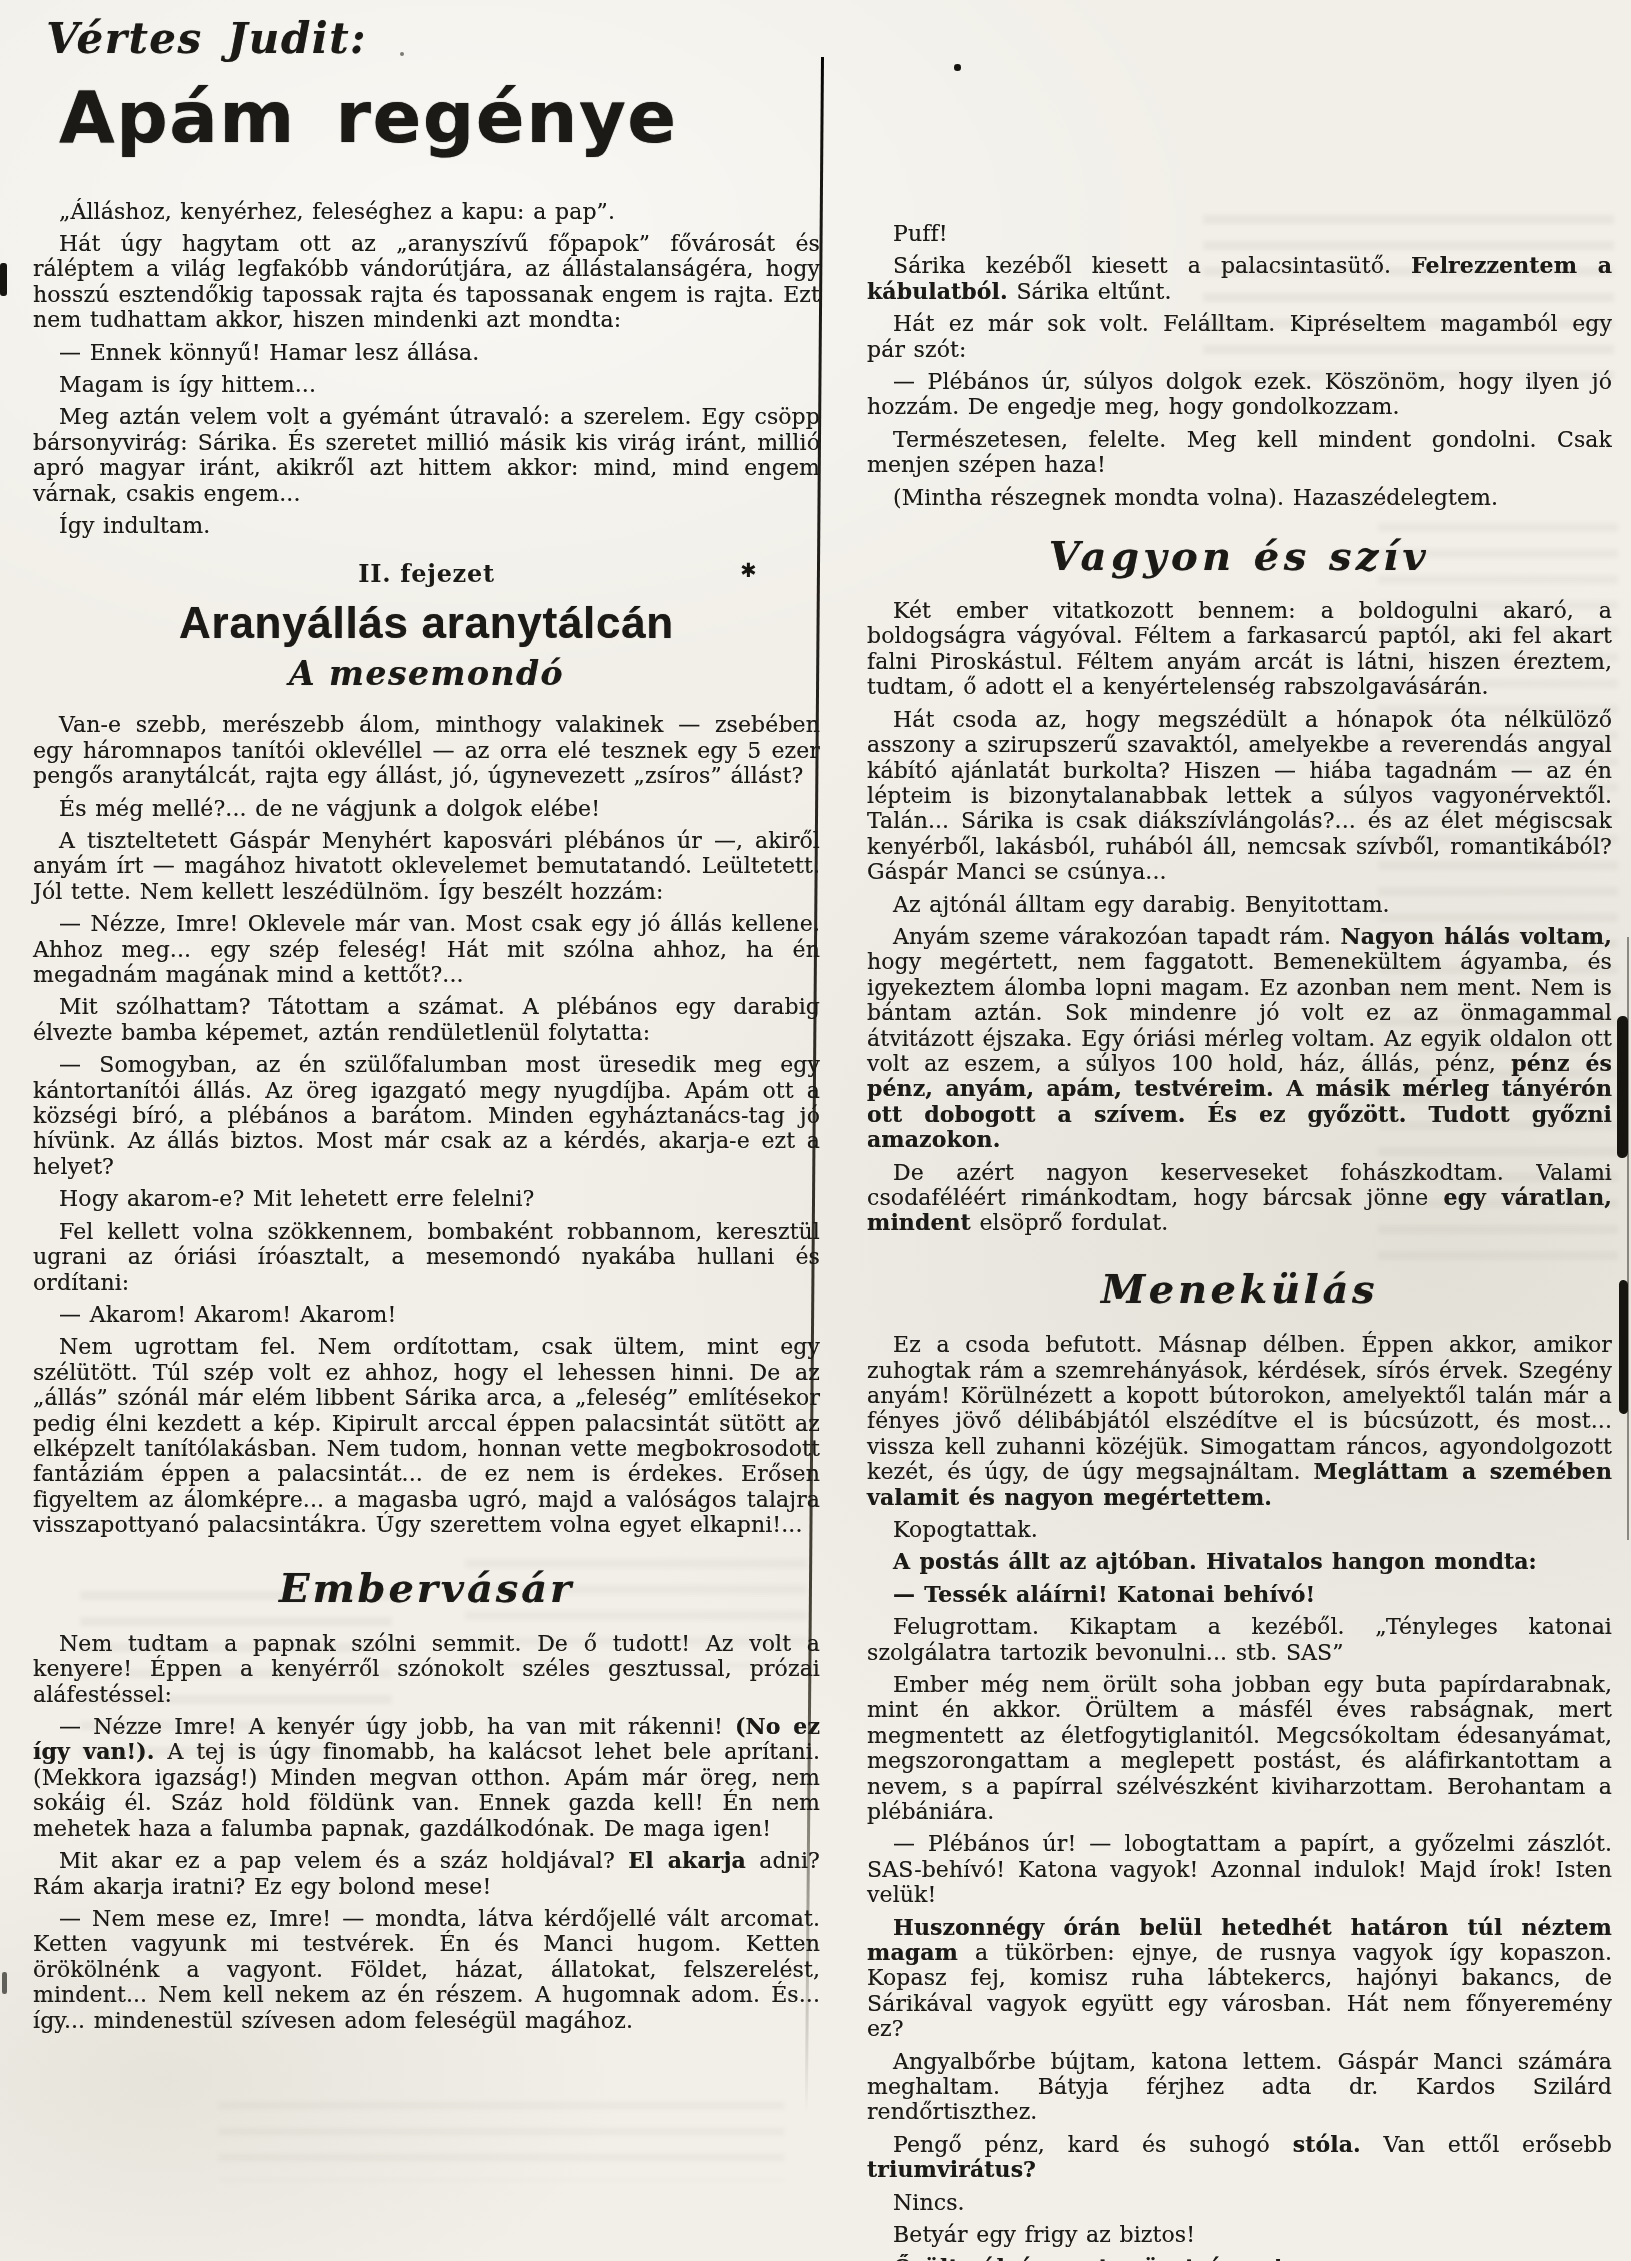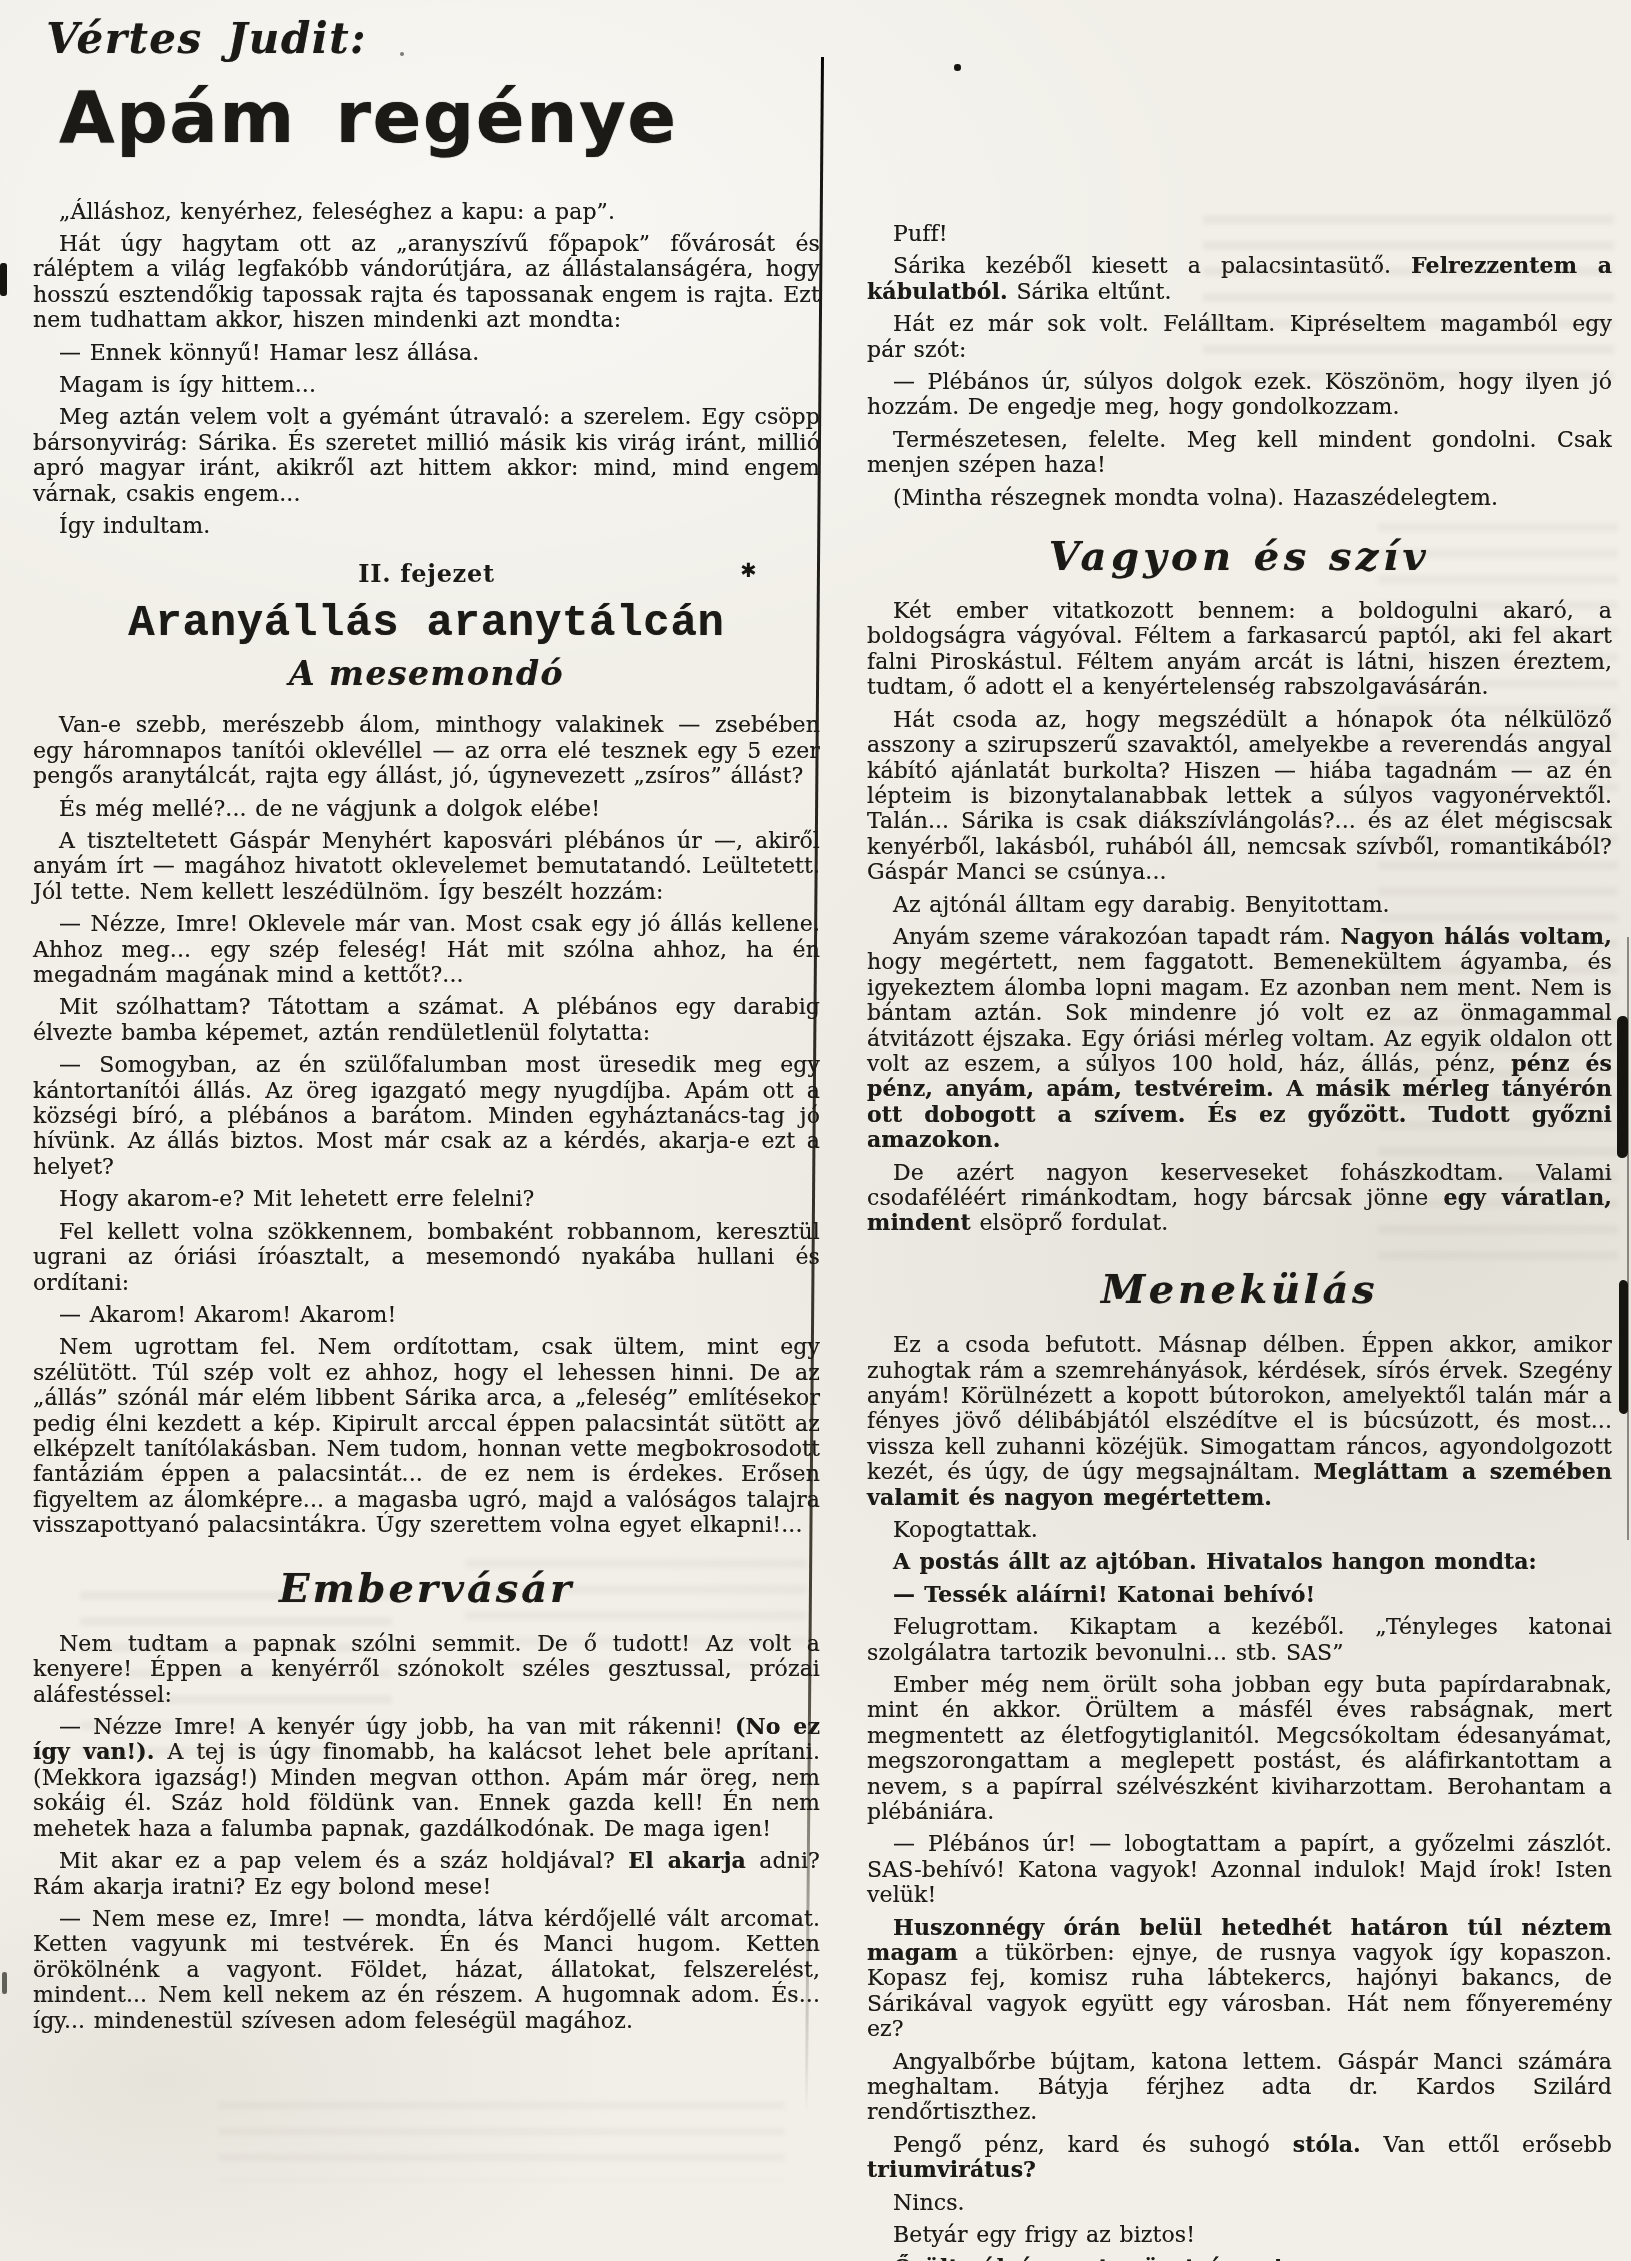--- a/index.html
+++ b/index.html
@@ -47,21 +47,21 @@
   .intro-block{margin-top:44px;}
   .chapter{
     position:relative;text-align:center;font-weight:700;font-size:24px;
     margin:20.3px 0 7.3px;letter-spacing:0.7px;
   }
   .chapter .mark{
     position:absolute;right:70px;top:0;font-size:19.6px;
     font-family:"DejaVu Sans","Liberation Sans",sans-serif;color:#17150f;
   }
   .h-gold{
-    font-family:Liberation Mono, monospace;
+    font-family:Liberation Sans, sans-serif;
     font-weight:700;font-size:44px;line-height:1.15;text-align:center;
     margin:10.2px 0 1.5px;letter-spacing:0.7px;
     text-shadow:0 0 0.7px rgba(15,13,10,.65);
   }
   .h-ital{
     font-style:italic;font-weight:700;text-align:center;
     text-shadow:0 0 0.7px rgba(15,13,10,.6);
   }
   .h-story{font-size:33px;margin:5.8px 0 19px;letter-spacing:1.5px;}
   .h-market{font-size:40px;margin:26px 0 20.3px;letter-spacing:2.9px;}

